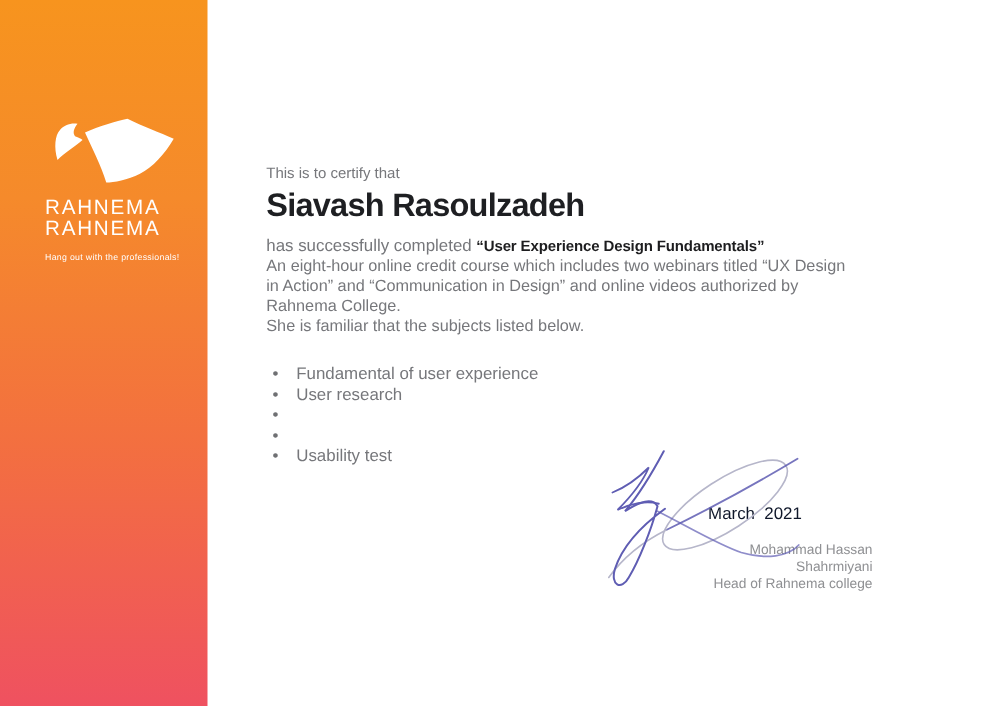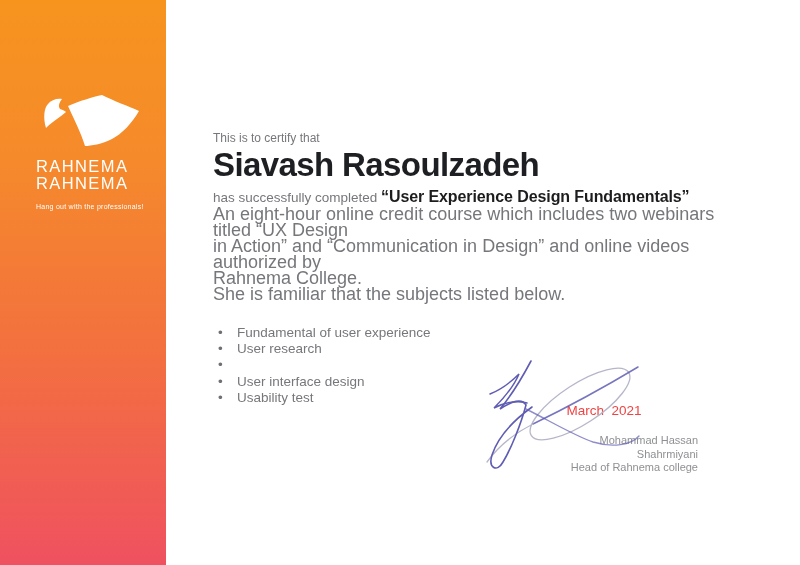--- a/index.html
+++ b/index.html
@@ -26,34 +26,34 @@
   }
   .tagline {
     position: absolute; left: 36px; top: 203px;
     color: #ffffff; font-size: 7px; letter-spacing: 0.25px; white-space: nowrap;
   }
 
   
   .content { position: absolute; left: 213px; top: 130px; width: 520px; }
   .intro   { font-size: 12px; line-height: 16px; color: #76777b; }
   .recipient {
-    font-size: 33px; line-height: 35px; font-weight: bold;
+    font-size: 26px; line-height: 35px; font-weight: bold;
     color: #1e1f22; letter-spacing: -0.6px; margin-top: 1px; white-space: nowrap;
   }
   .completed { margin-top: 7px; font-size: 13.5px; line-height: 16px; color: #76777b; white-space: nowrap; }
-  .completed strong { font-size: 16px; color: #1d1d1f; letter-spacing: -0.1px; }
-  .desc  { font-size: 18px; line-height: 16.1px; color: #76777b; }
+  .completed strong { font-size: 12px; color: #1d1d1f; letter-spacing: -0.1px; }
+  .desc  { font-size: 13px; line-height: 16.1px; color: #76777b; }
   .subjects { list-style: none; margin-top: 22px; }
   .subjects li { display: flex; padding-left: 5px; font-size: 13.5px; line-height: 16.4px; color: #76777b; }
   .subjects .dot { width: 19px; flex: 0 0 19px; color: #6f7073; }
 
   
   .sig-date {
     position: absolute; left: 544px; top: 403px; width: 120px;
-    text-align: center; font-size: 13.5px; color: #ef4444; white-space: pre;
+    text-align: center; font-size: 13.5px; color: #0f172a; white-space: pre;
   }
   .sig-holder {
     position: absolute; left: 538px; top: 434px; width: 160px;
     text-align: right; font-size: 11px; line-height: 13.5px; color: #8f9093;
   }
   .sig-svg { position: absolute; left: 473px; top: 352px; width: 172px; height: 122px; pointer-events: none; }
 </style>
 </head>
 <body>
 
@@ -88,21 +88,20 @@
       </li>
     <li>
         <span class="dot">•</span>
         <span>User research</span>
       </li>
     <li>
         <span class="dot">•</span>
       </li>
     <li>
         <span class="dot">•</span>
-        <span>User interface design</span>
       </li>
     <li>
         <span class="dot">•</span>
         <span>Usability test</span>
       </li>
   </ul>
 </div>
 
 <div class="sig-date">March  2021</div>
 <div class="sig-holder">

